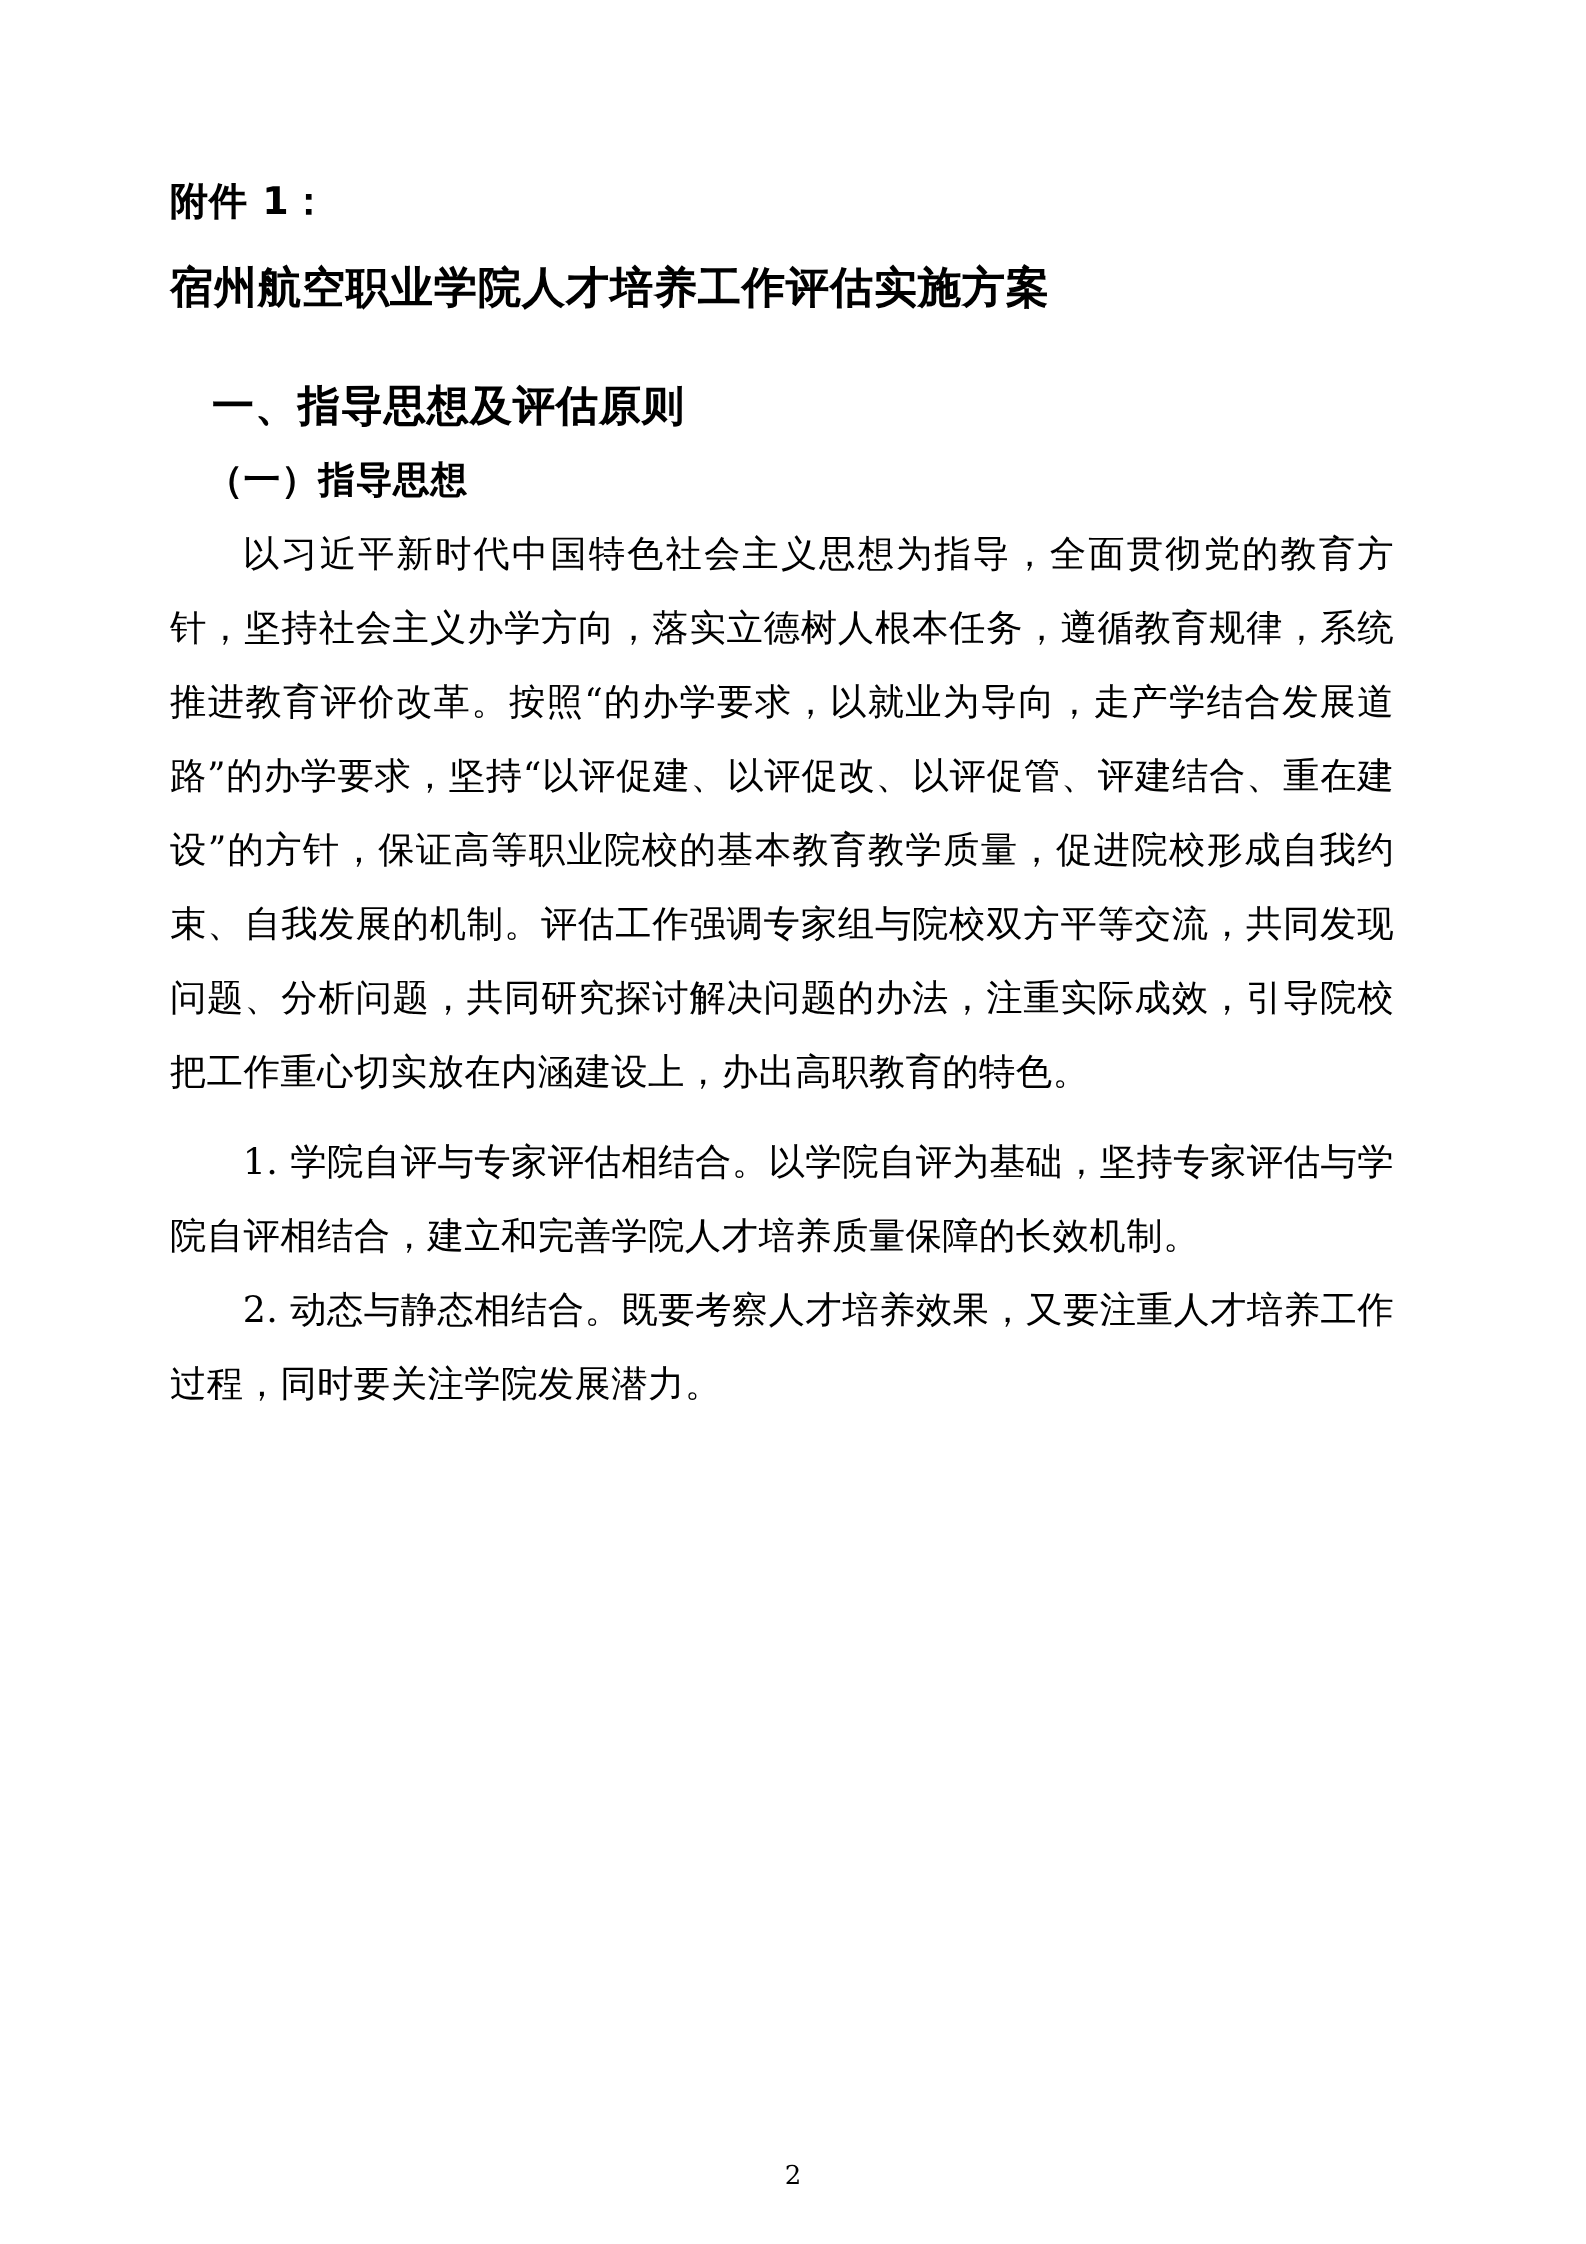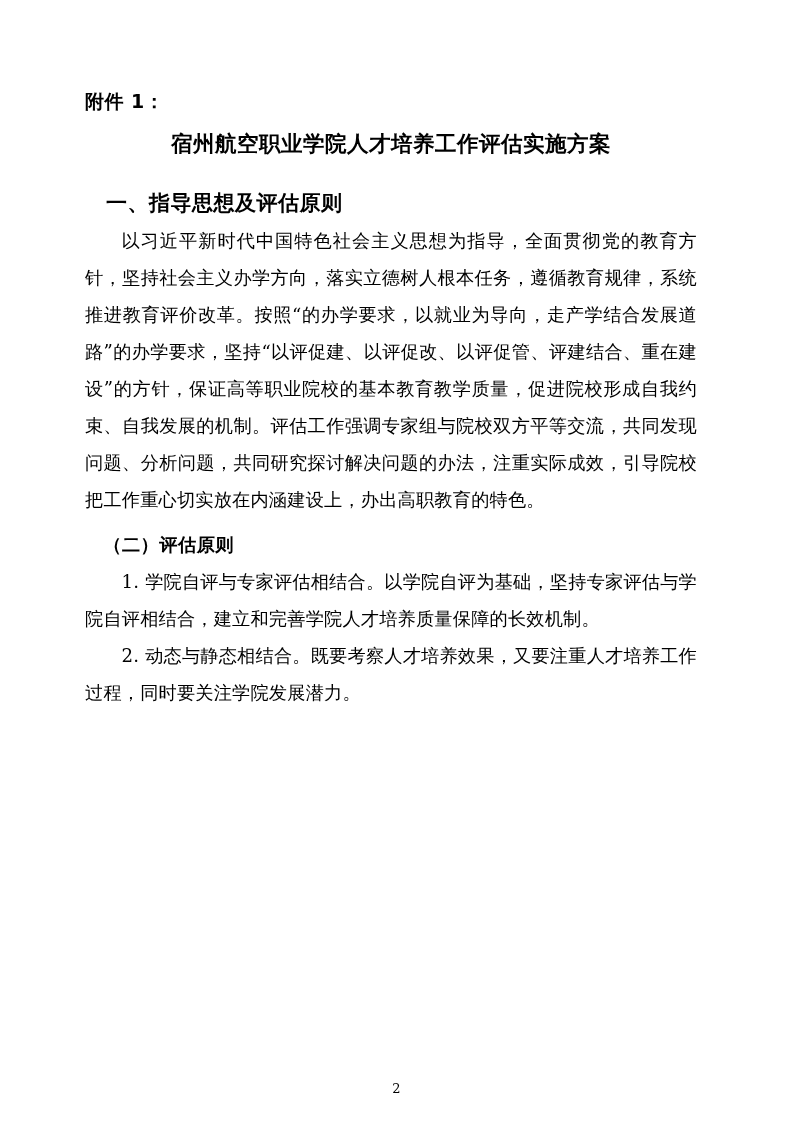--- a/index.html
+++ b/index.html
@@ -25,21 +25,21 @@
     font-weight: bold;
     font-size: 19px;
     letter-spacing: 0.5px;
     margin: 0 0 14px 0;
     line-height: 1.4;
   }
   .doc-title {
     font-family: Liberation Sans, sans-serif;
     font-weight: bold;
     font-size: 21.5px;
-    text-align: center;
+    text-align: left;
     margin: 0 0 26px 0;
     letter-spacing: 0.5px;
     line-height: 1.4;
   }
   p.body-par {
     font-size: 18.2px;
     line-height: 37px;
     margin: 0;
     text-align: justify;
     text-justify: inter-ideograph;
@@ -82,26 +82,26 @@
 
 <div class="page">
 
   <div class="attachment-label">附件 1：</div>
 
   <div class="doc-title">宿州航空职业学院人才培养工作评估实施方案</div>
 
 
   <p class="heading-par">一、指导思想及评估原则</p>
 
+  <p class="subheading-par">（一）指导思想</p>
 
   <p class="body-par">以习近平新时代中国特色社会主义思想为指导，全面贯彻党的教育方针，坚持社会主义办学方向，落实立德树人根本任务，遵循教育规律，系统推进教育评价改革。按照“的办学要求，以就业为导向，走产学结合发展道路”的办学要求，坚持“以评促建、以评促改、以评促管、评建结合、重在建设”的方针，保证高等职业院校的基本教育教学质量，促进院校形成自我约束、自我发展的机制。评估工作强调专家组与院校双方平等交流，共同发现问题、分析问题，共同研究探讨解决问题的办法，注重实际成效，引导院校把工作重心切实放在内涵建设上，办出高职教育的特色。</p>
 
   <div class="gap-small"></div>
 
-  <p class="subheading-par">（二）评估原则</p>
 
   <p class="body-par">1. 学院自评与专家评估相结合。以学院自评为基础，坚持专家评估与学院自评相结合，建立和完善学院人才培养质量保障的长效机制。</p>
 
   <p class="body-par">2. 动态与静态相结合。既要考察人才培养效果，又要注重人才培养工作过程，同时要关注学院发展潜力。</p>
 
   <div class="page-number">2</div>
 
 </div>
 
 </body></html>

